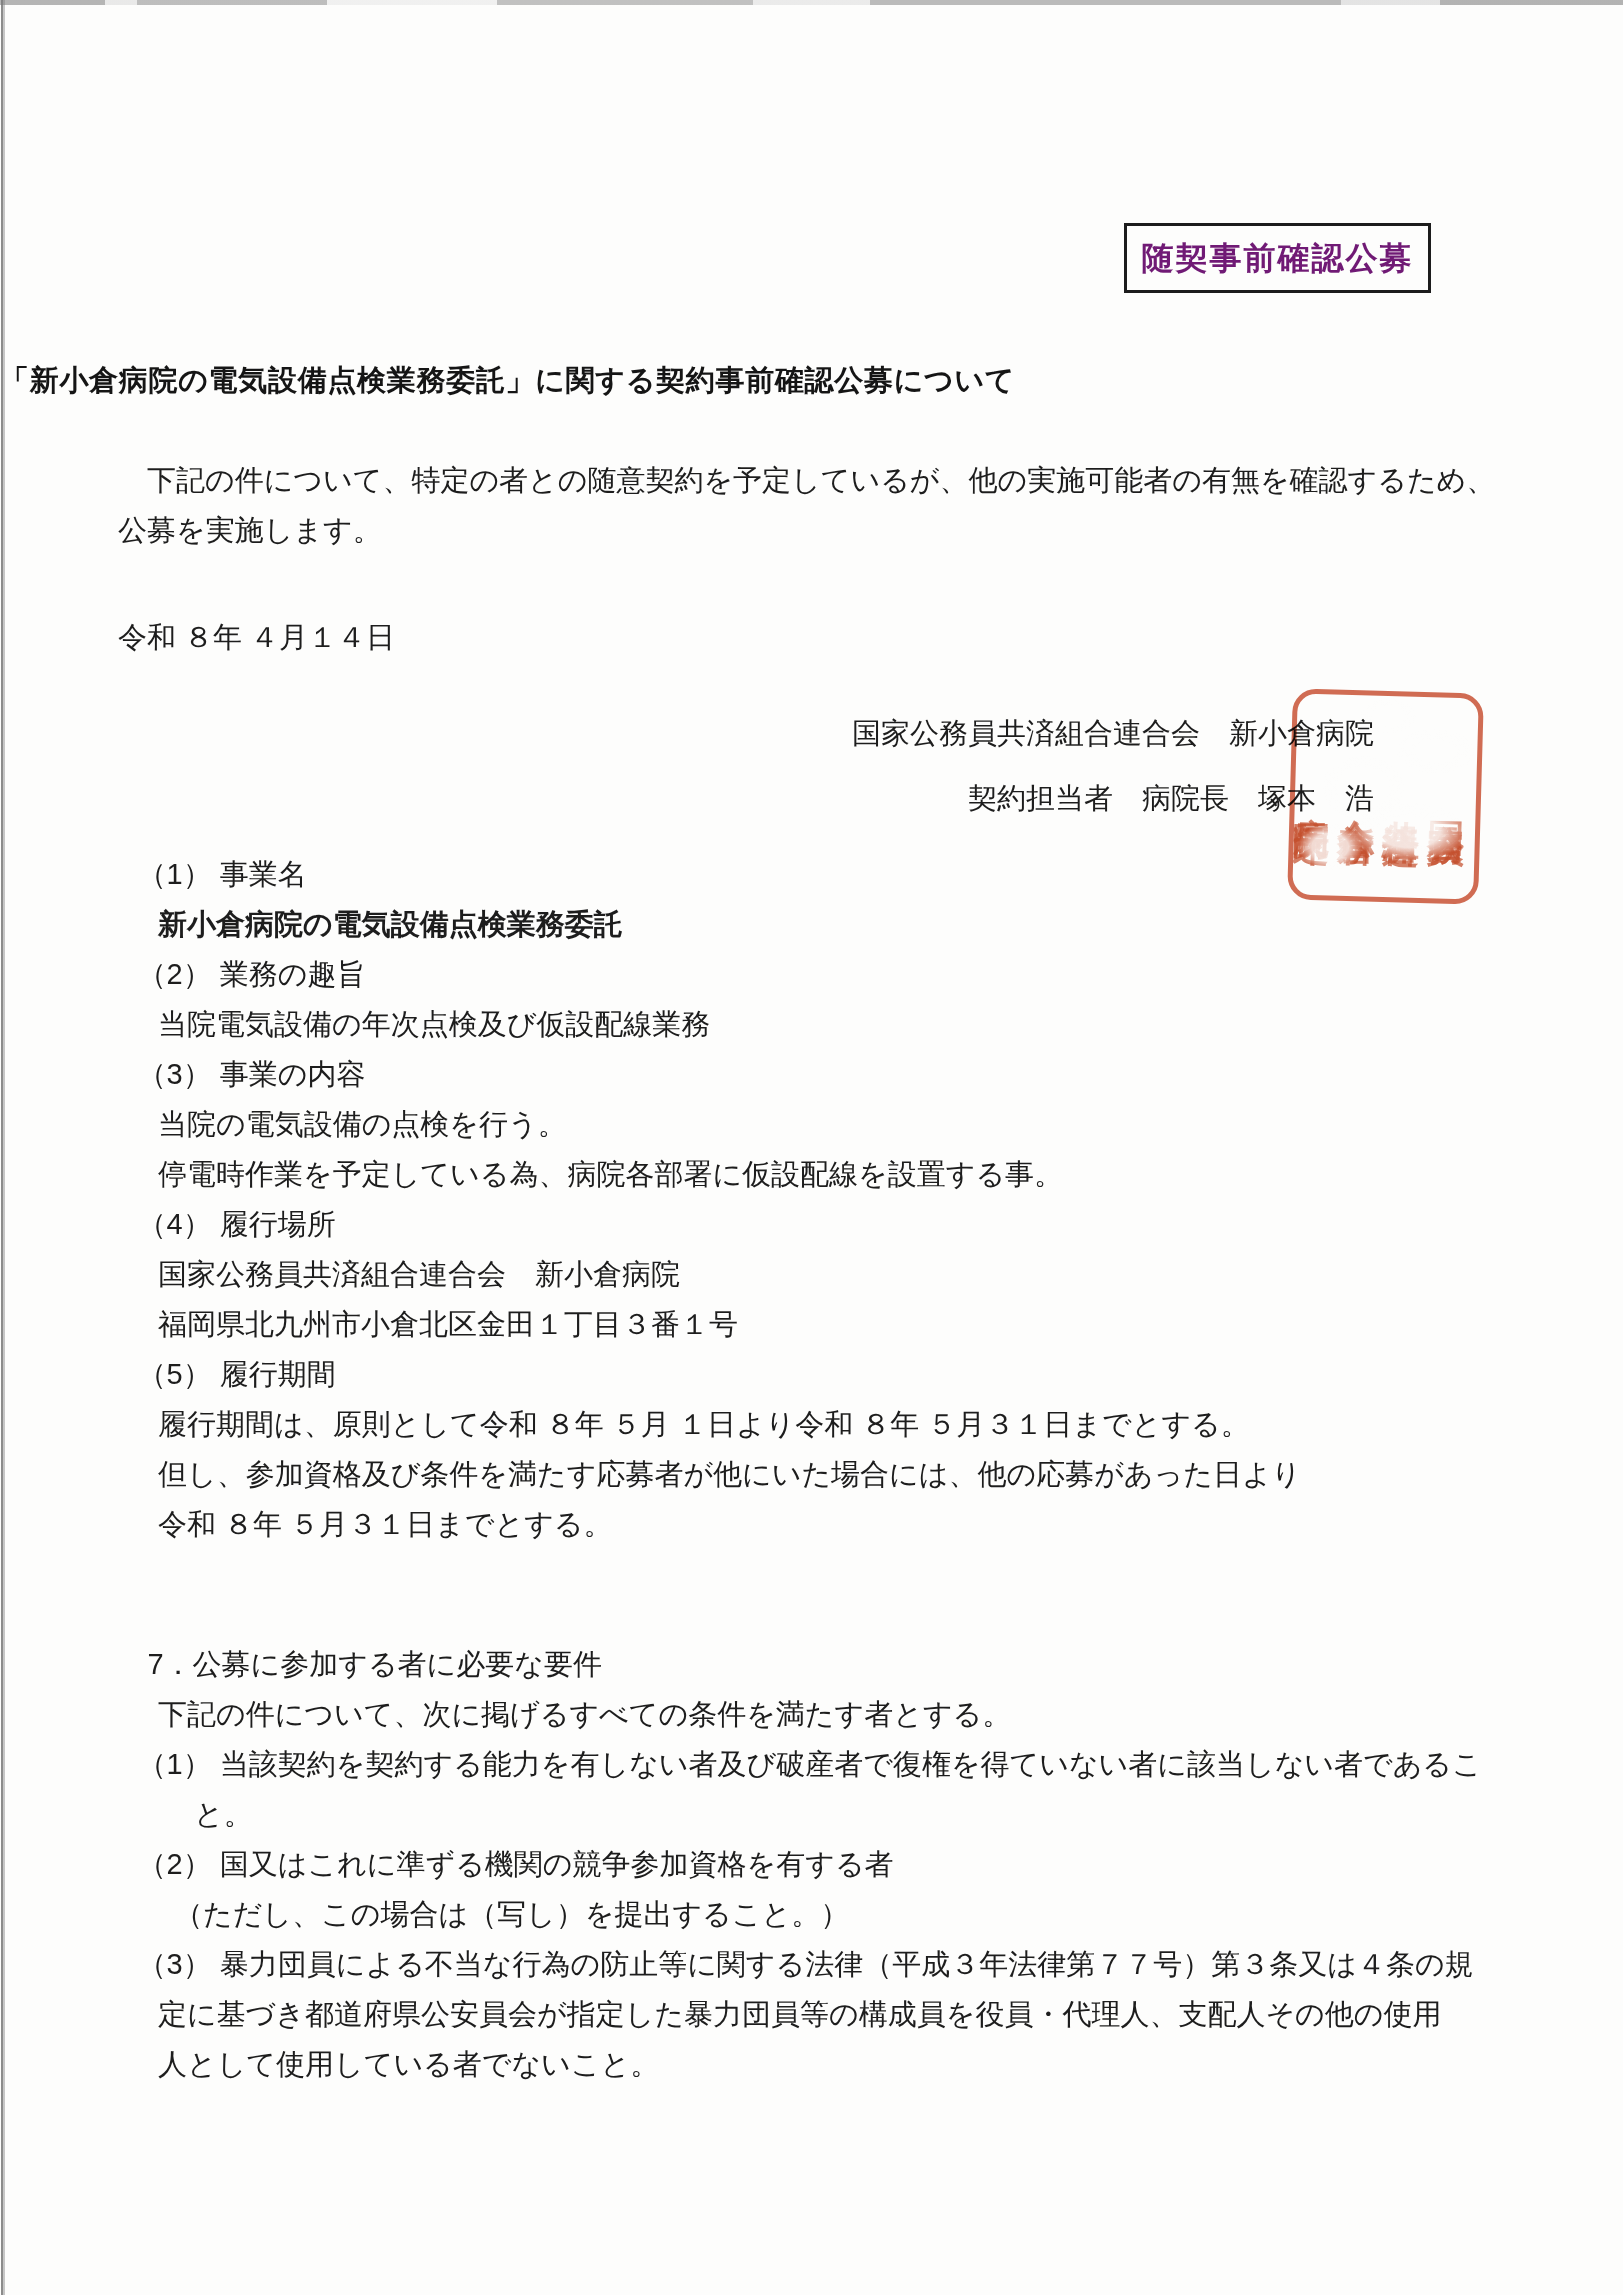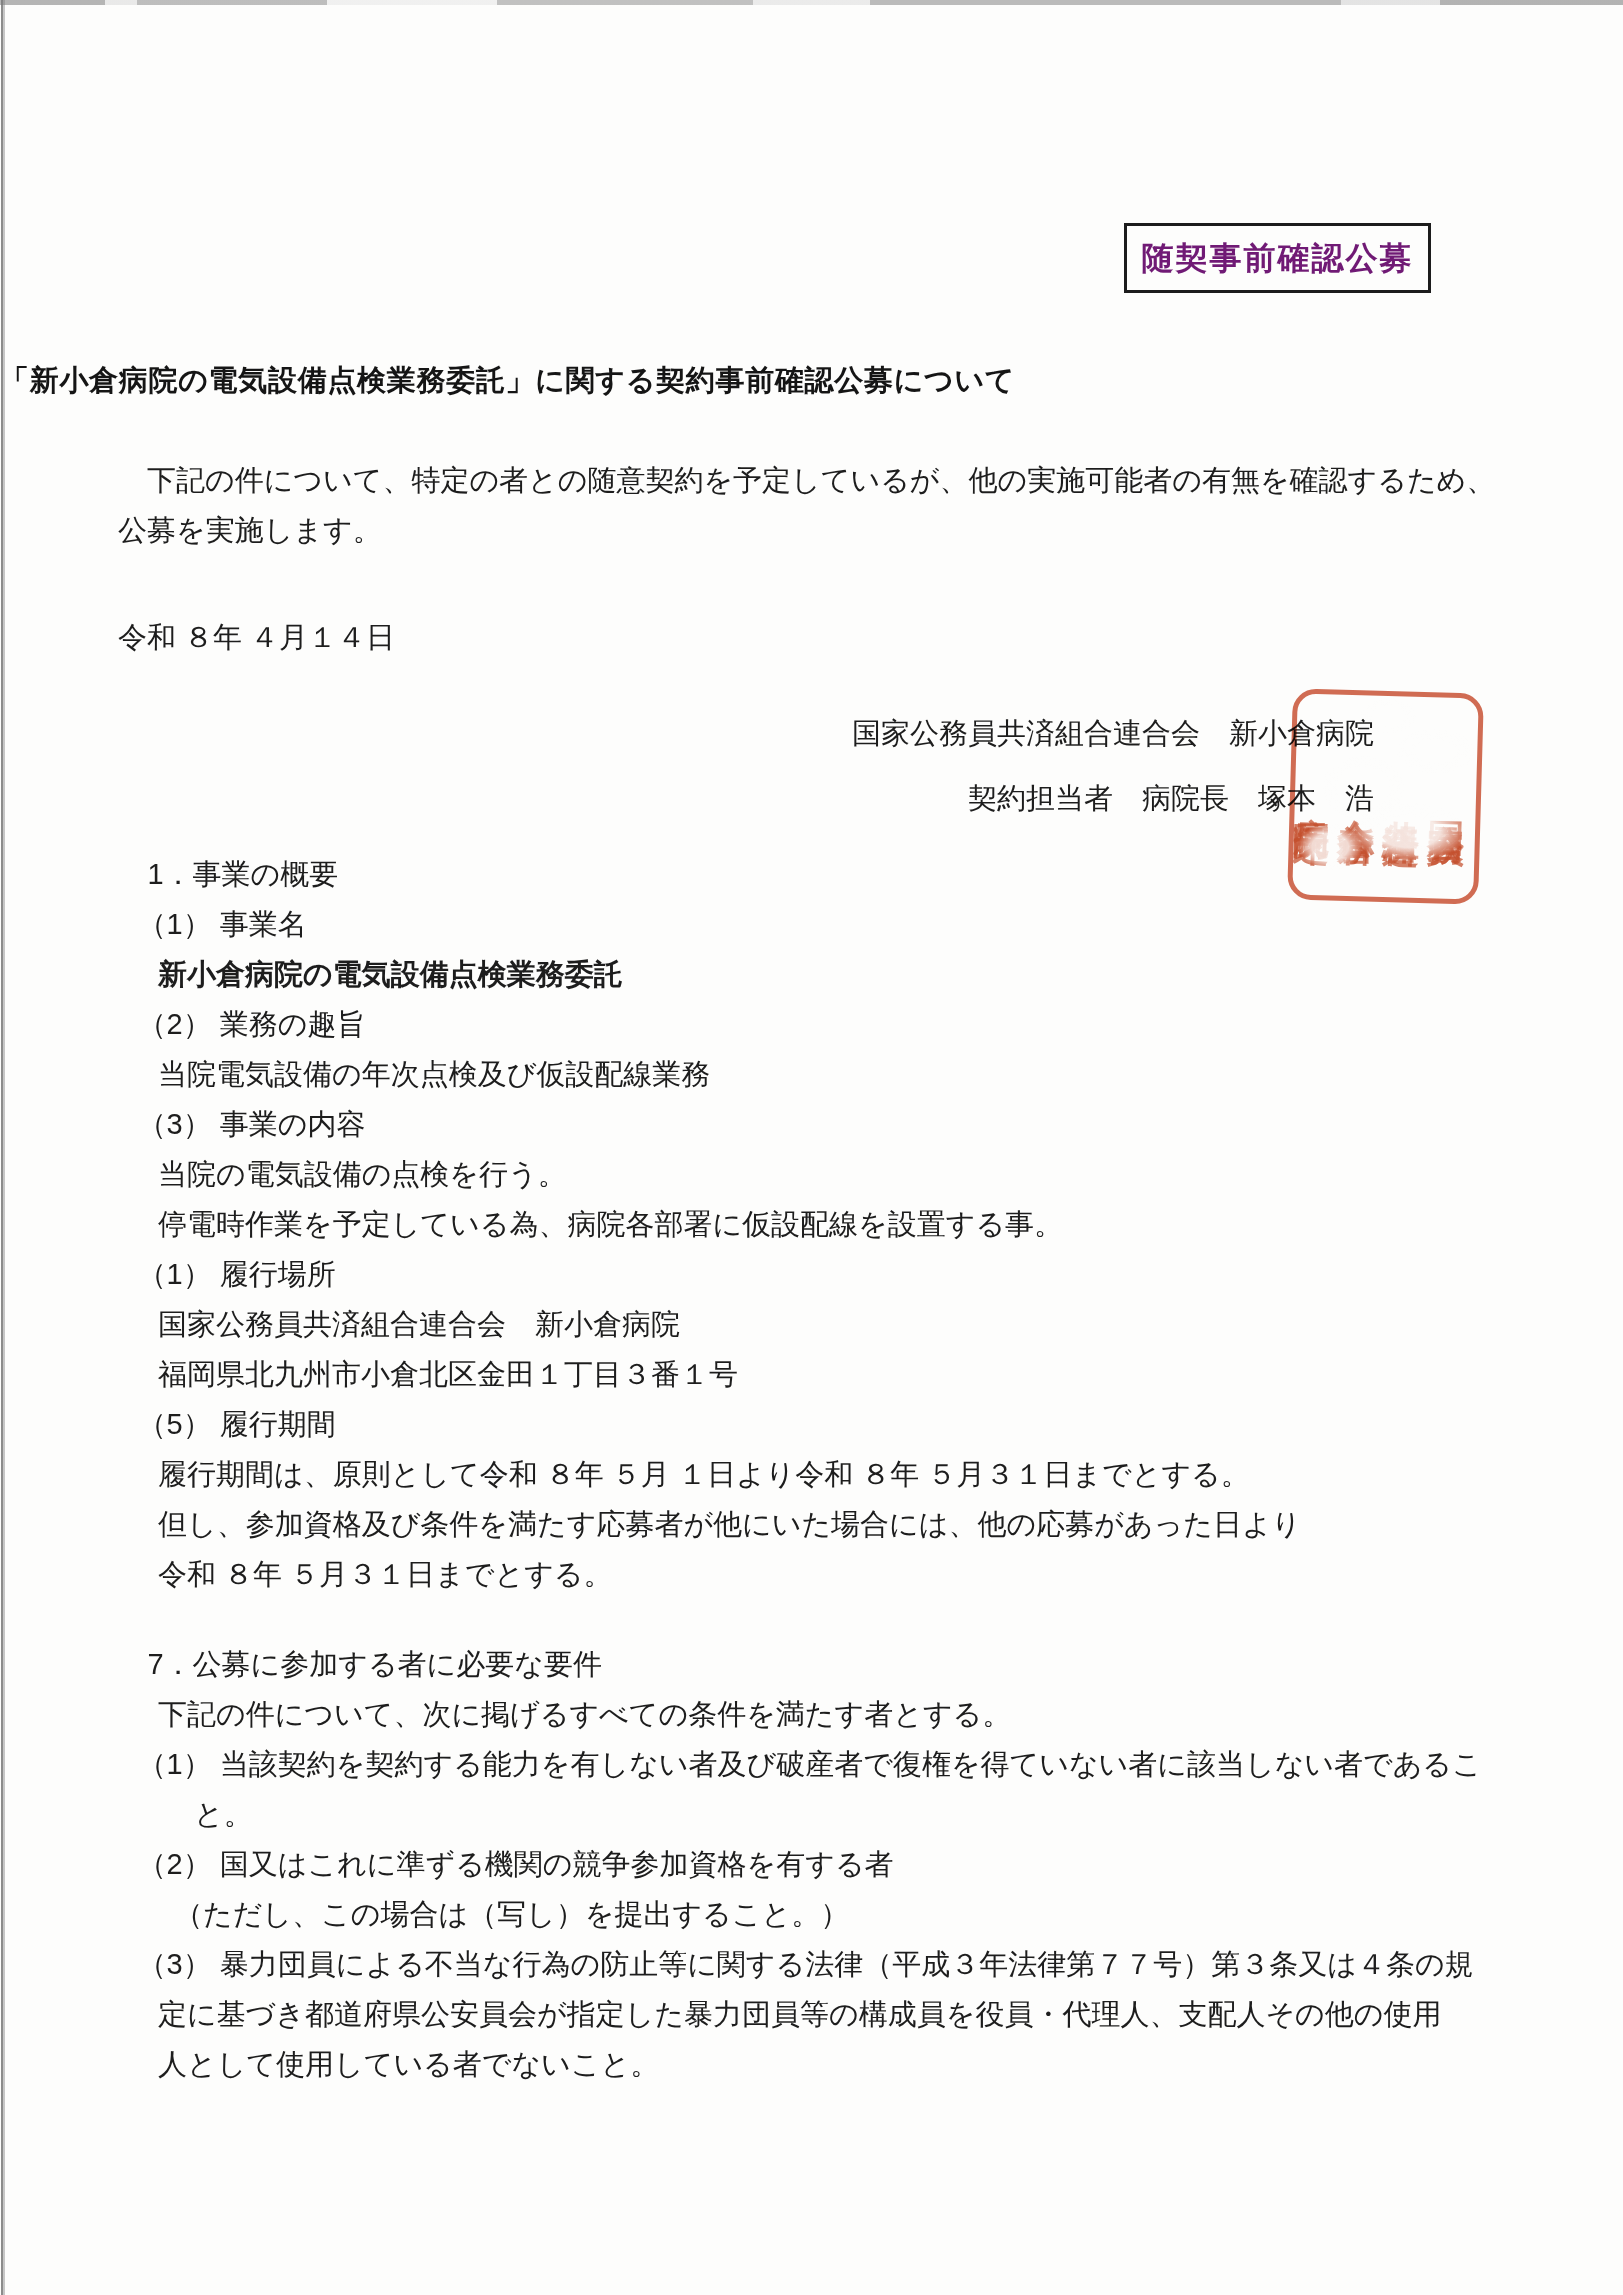--- a/index.html
+++ b/index.html
@@ -121,29 +121,28 @@
     <div class="seal-text">
       <div>国家公務員</div>
       <div>共済組合連</div>
       <div>合会新小倉</div>
       <div>病院長之印</div>
     </div>
     <div class="seal-fade"></div>
   </div>
 
   <div class="sec sec1">
-    <div class="line sec-header">1．事業の概要</div>
     <div class="line item">（1） 事業名</div>
     <div class="line content bold">新小倉病院の電気設備点検業務委託</div>
     <div class="line item">（2） 業務の趣旨</div>
     <div class="line content">当院電気設備の年次点検及び仮設配線業務</div>
     <div class="line item">（3） 事業の内容</div>
     <div class="line content">当院の電気設備の点検を行う。</div>
     <div class="line content">停電時作業を予定している為、病院各部署に仮設配線を設置する事。</div>
-    <div class="line item">（1） 履行場所</div>
+    <div class="line item">（4） 履行場所</div>
     <div class="line content">国家公務員共済組合連合会　新小倉病院</div>
     <div class="line content">福岡県北九州市小倉北区金田１丁目３番１号</div>
     <div class="line item">（5） 履行期間</div>
     <div class="line content">履行期間は、原則として令和 ８年 ５月 １日より令和 ８年 ５月３１日までとする。</div>
     <div class="line content">但し、参加資格及び条件を満たす応募者が他にいた場合には、他の応募があった日より</div>
     <div class="line content">令和 ８年 ５月３１日までとする。</div>
   </div>
 
   <div class="sec sec2">
     <div class="line sec-header">7．公募に参加する者に必要な要件</div>

